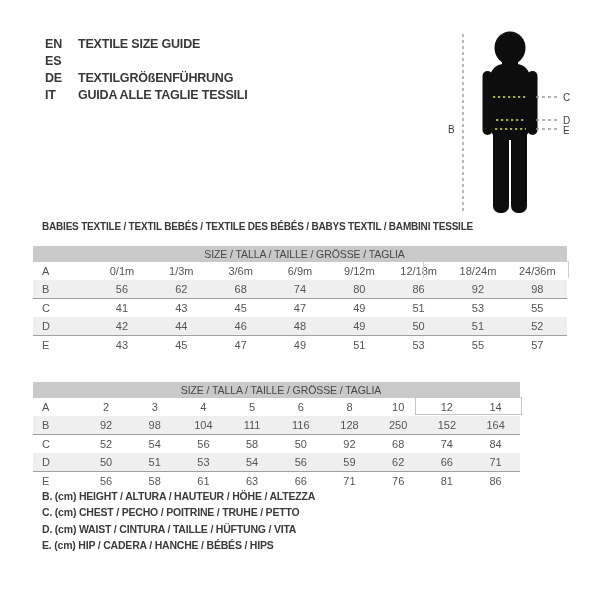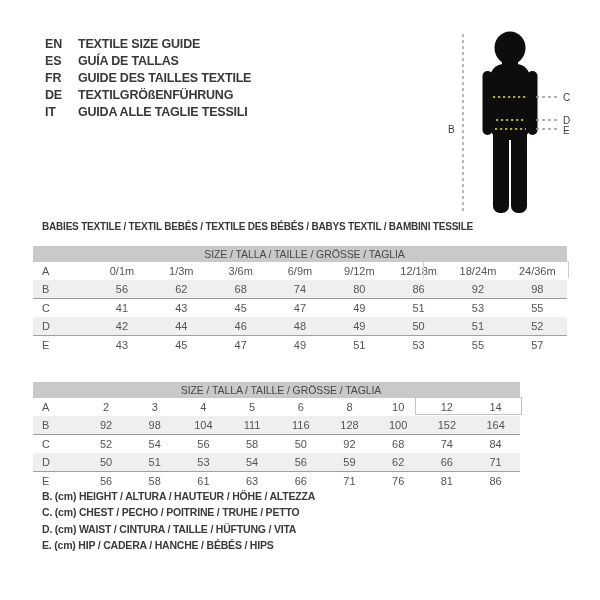--- a/index.html
+++ b/index.html
@@ -48,25 +48,20 @@
 
 <div id="root">
 
   <div class="langs">
     <div class="lang-row">
       <span class="lang-code">EN</span>
       <span>TEXTILE SIZE GUIDE</span>
     </div>
     <div class="lang-row">
       <span class="lang-code">ES</span>
-      <span>GUÍA DE TALLAS</span>
-    </div>
-    <div class="lang-row">
-      <span class="lang-code">FR</span>
-      <span>GUIDE DES TAILLES TEXTILE</span>
     </div>
     <div class="lang-row">
       <span class="lang-code">DE</span>
       <span>TEXTILGRÖßENFÜHRUNG</span>
     </div>
     <div class="lang-row">
       <span class="lang-code">IT</span>
       <span>GUIDA ALLE TAGLIE TESSILI</span>
     </div>
   </div>
@@ -181,21 +176,21 @@
           <td>14</td>
         </tr>
         <tr class="shade">
           <th>B</th>
           <td>92</td>
           <td>98</td>
           <td>104</td>
           <td>111</td>
           <td>116</td>
           <td>128</td>
-          <td>100</td>
+          <td>250</td>
           <td>152</td>
           <td>164</td>
         </tr>
         <tr>
           <th>C</th>
           <td>52</td>
           <td>54</td>
           <td>56</td>
           <td>58</td>
           <td>50</td>

